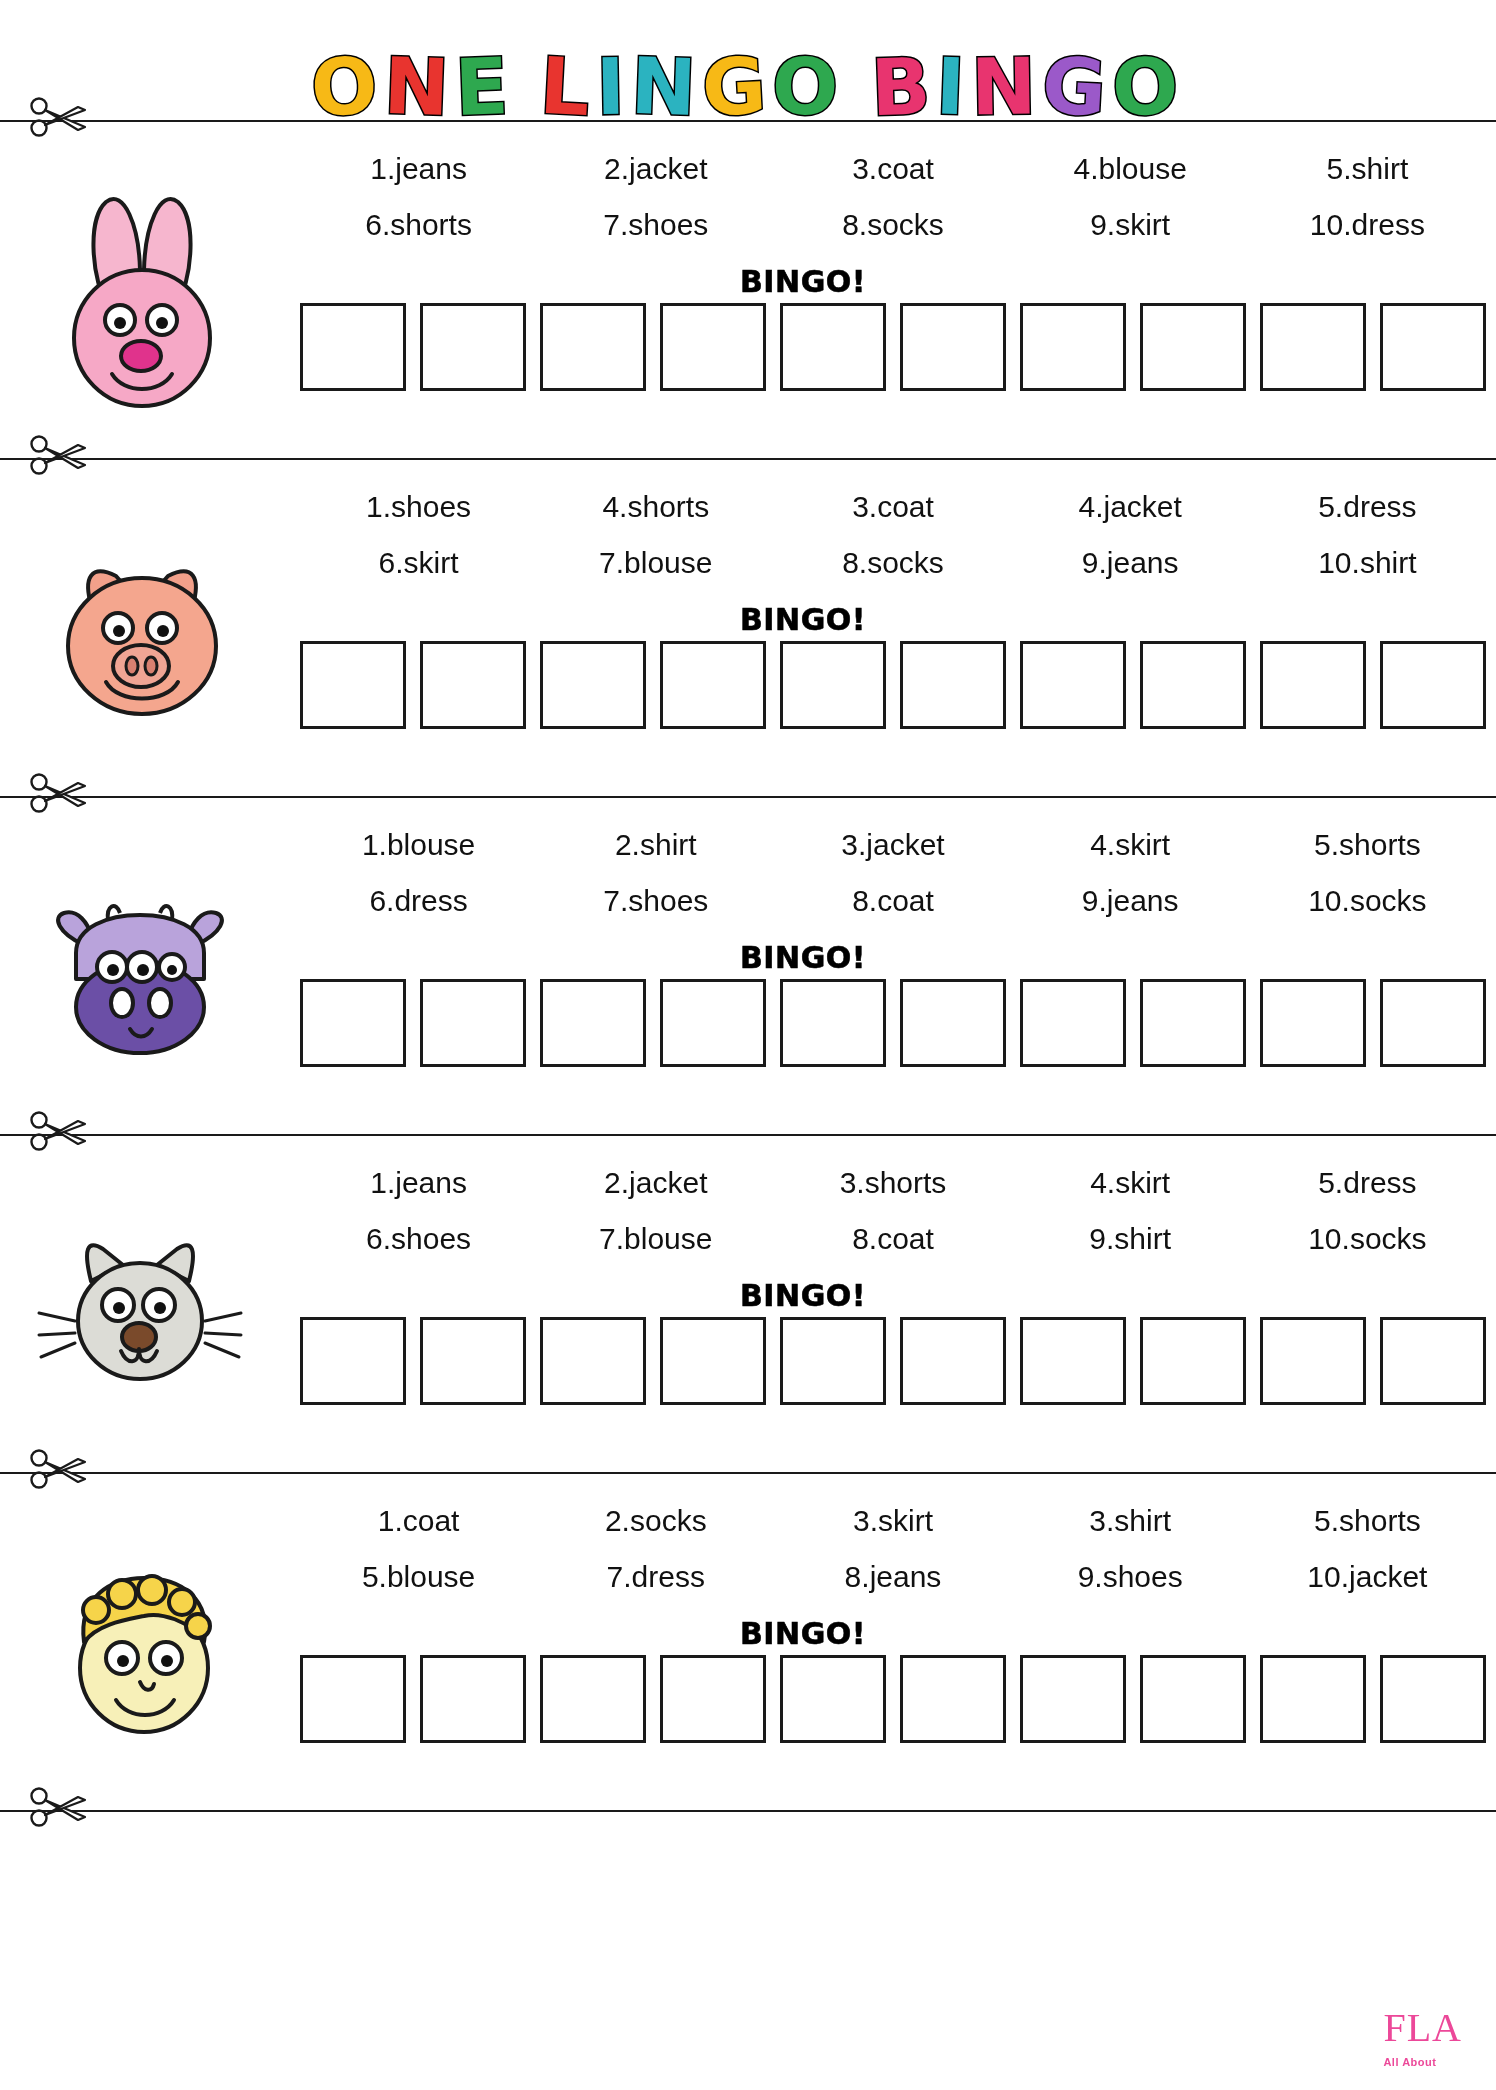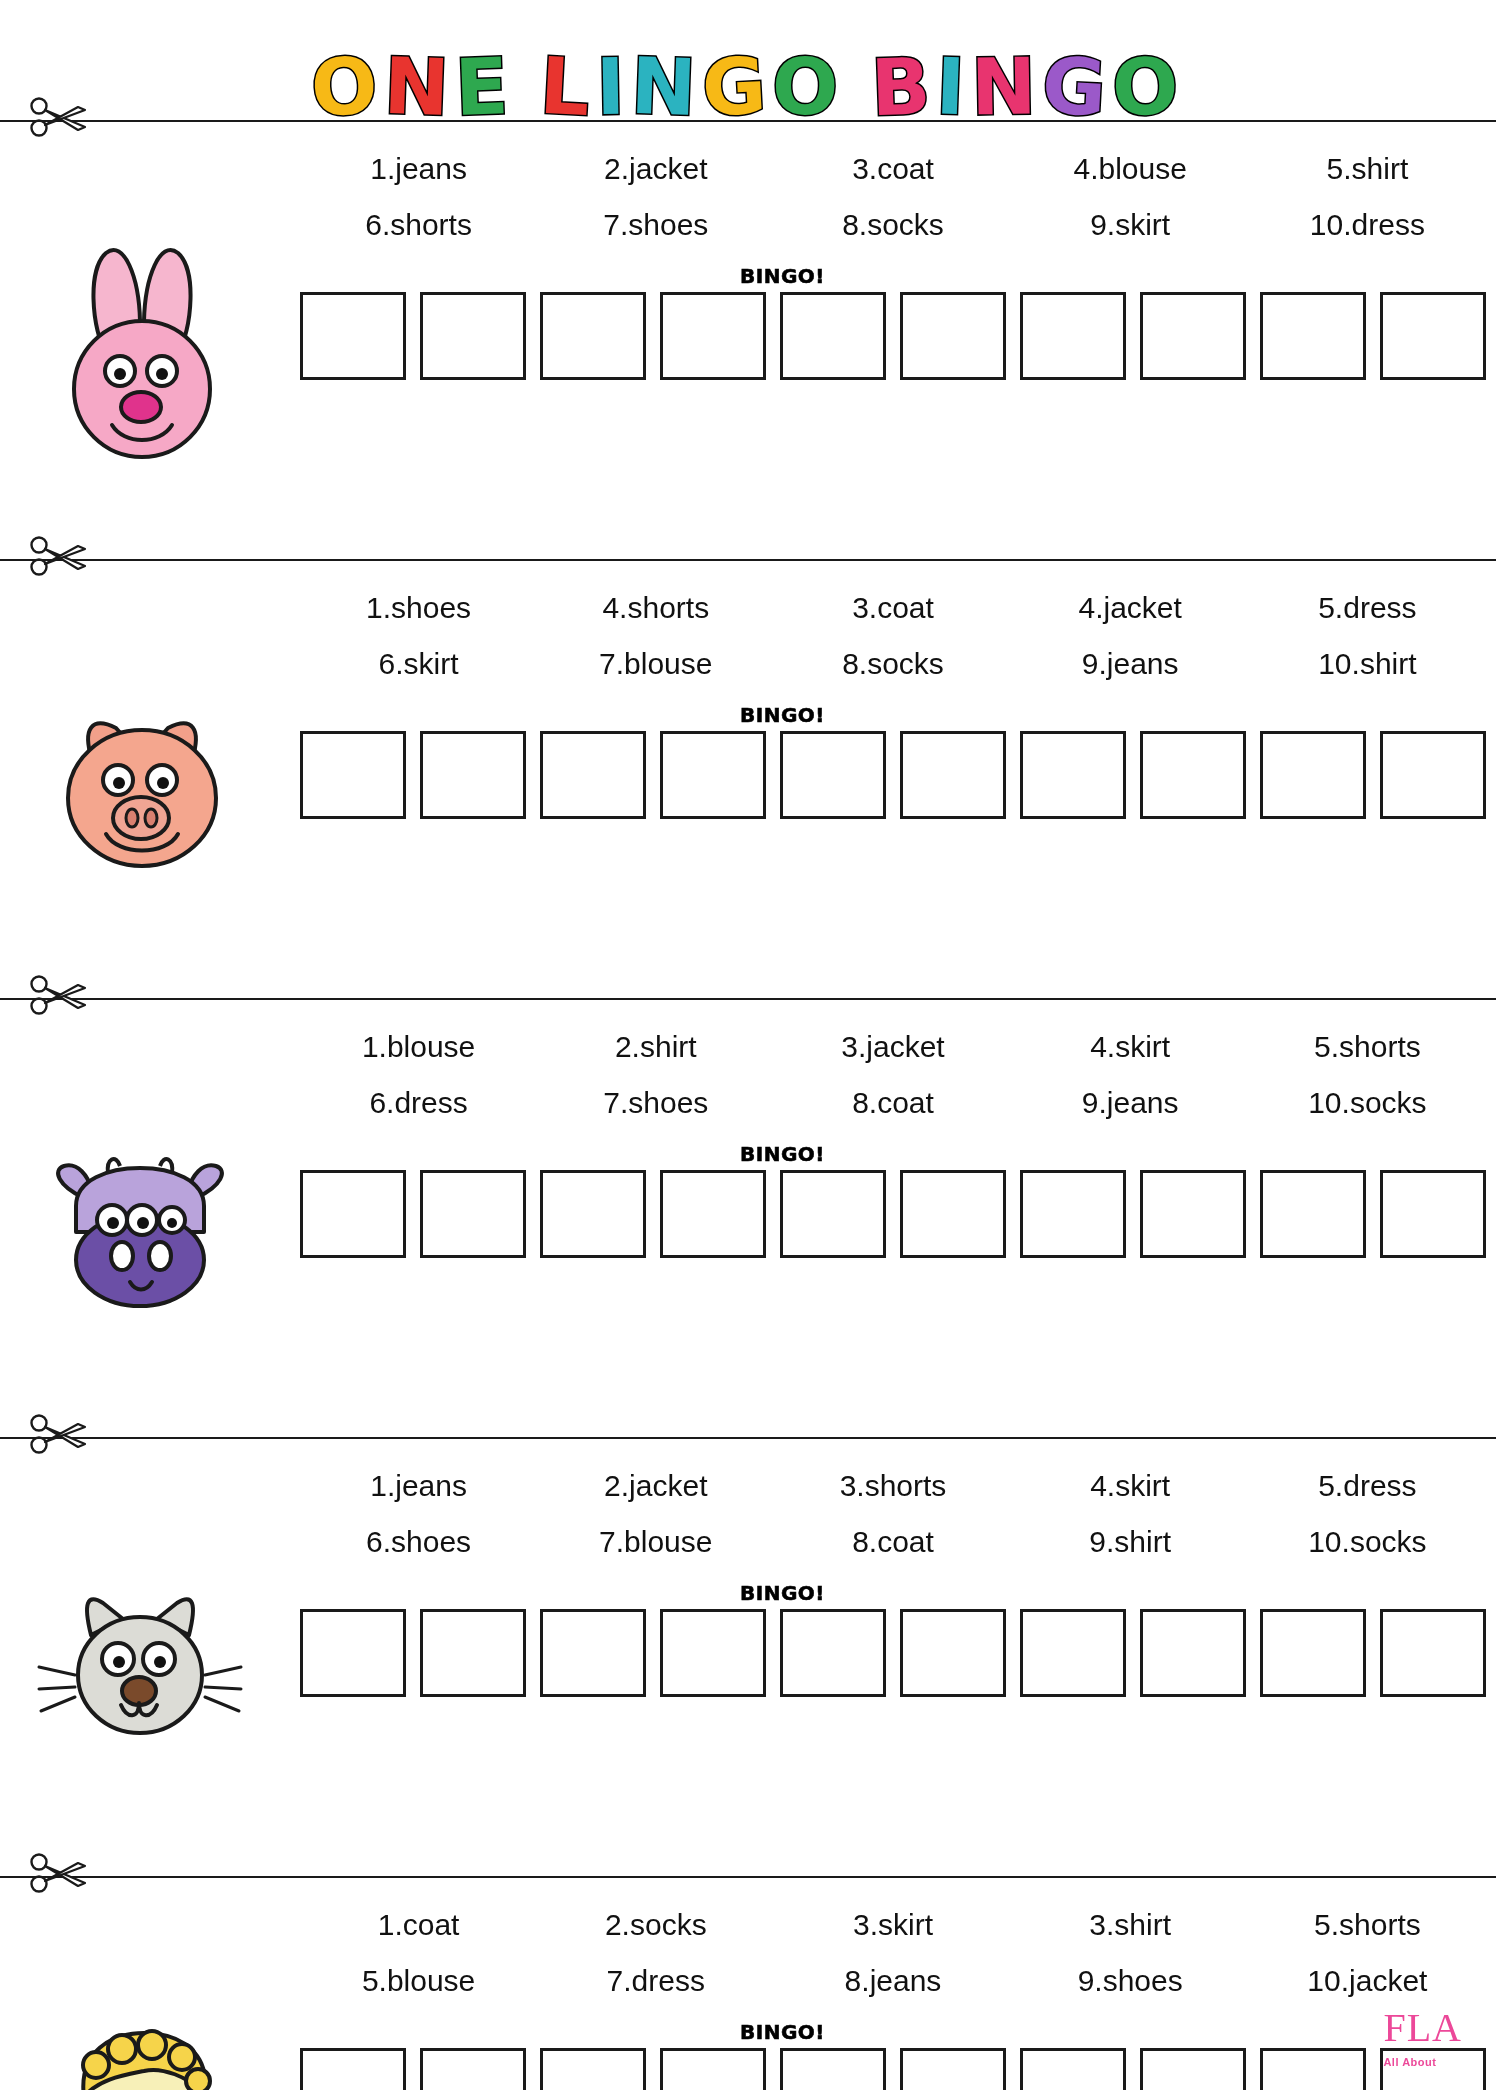--- a/index.html
+++ b/index.html
@@ -50,21 +50,21 @@
     left: 28px;
     top: -26px;
     width: 60px;
     height: 52px;
     color: #1a1a1a;
   }
 
   
   .card {
     position: relative;
-    height: 437px;
+    height: 336px;
     box-sizing: border-box;
   }
   .card-inner {
     display: flex;
     align-items: flex-start;
     height: 100%;
   }
   .mascot {
     width: 300px;
     min-width: 300px;
@@ -87,21 +87,21 @@
     font-size: 30px;
     color: #111;
     text-align: center;
     row-gap: 22px;
   }
   .words div { white-space: nowrap; }
 
   .bingo-label {
     font-family: "DejaVu Sans", sans-serif;
     font-weight: bold;
-    font-size: 20px;
+    font-size: 30px;
     color: #000;
     -webkit-text-stroke: 0.6px #000;
     margin-top: 22px;
     margin-left: 440px;
     letter-spacing: 0.5px;
   }
   .boxes {
     display: flex;
     gap: 14px;
     margin-top: 4px;

